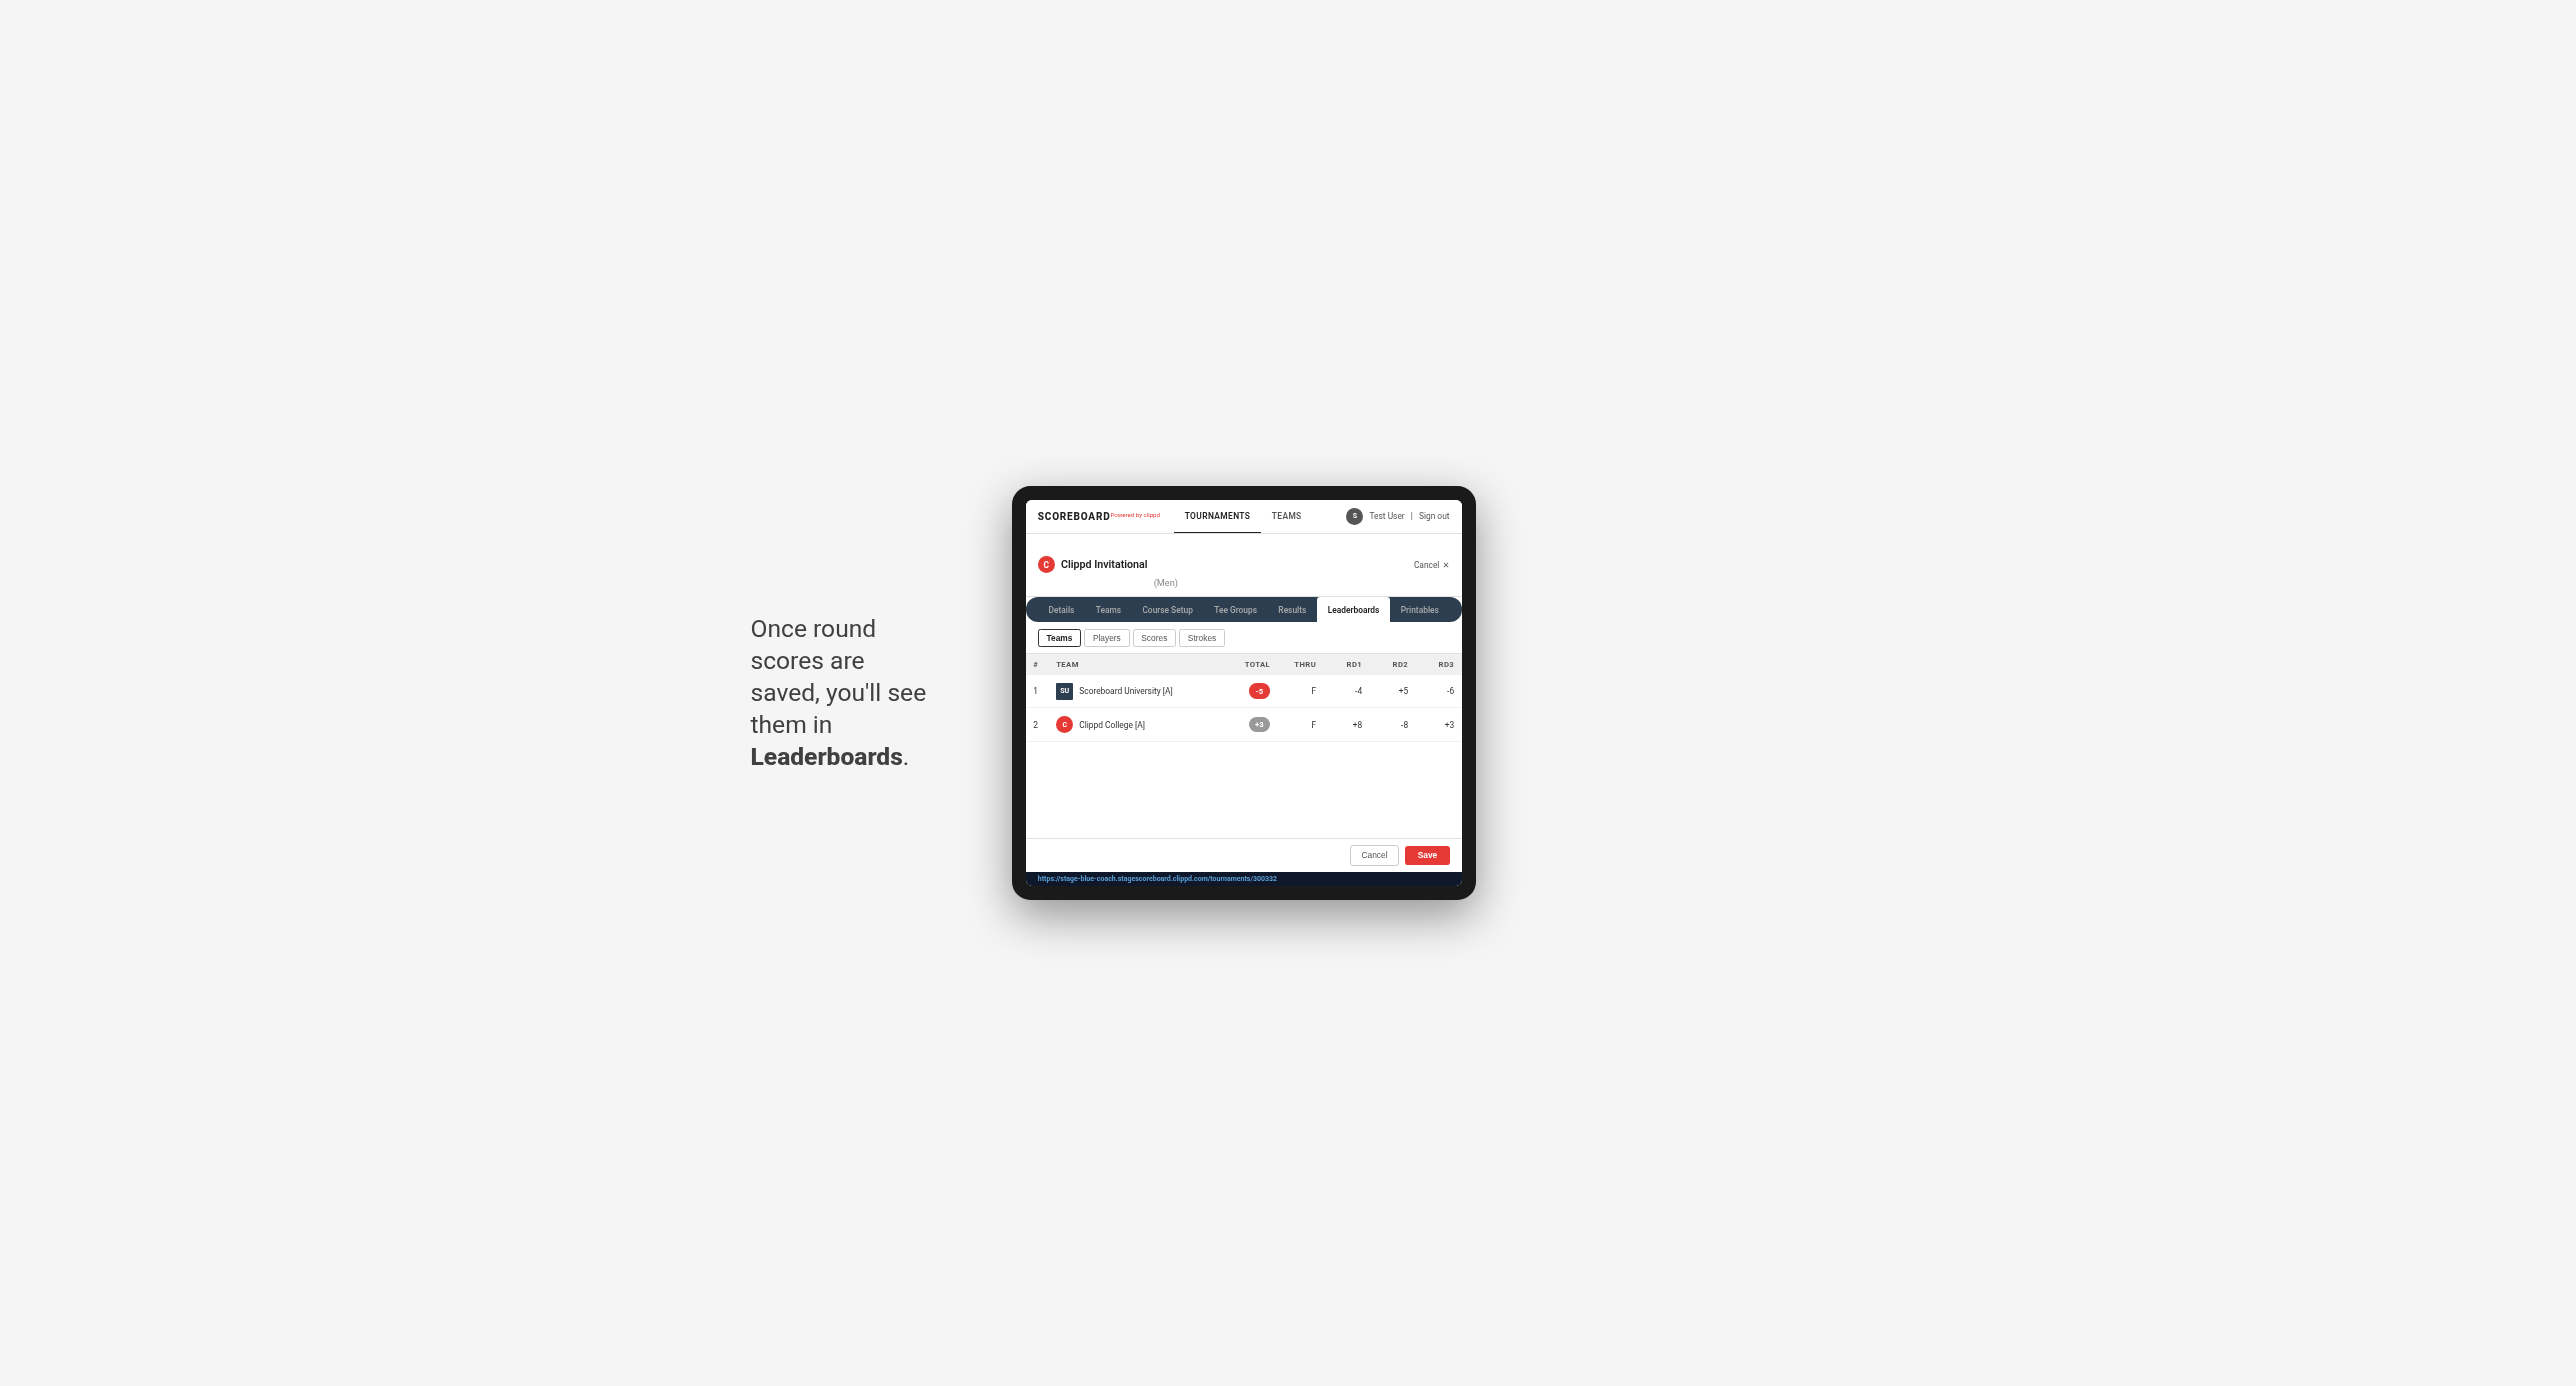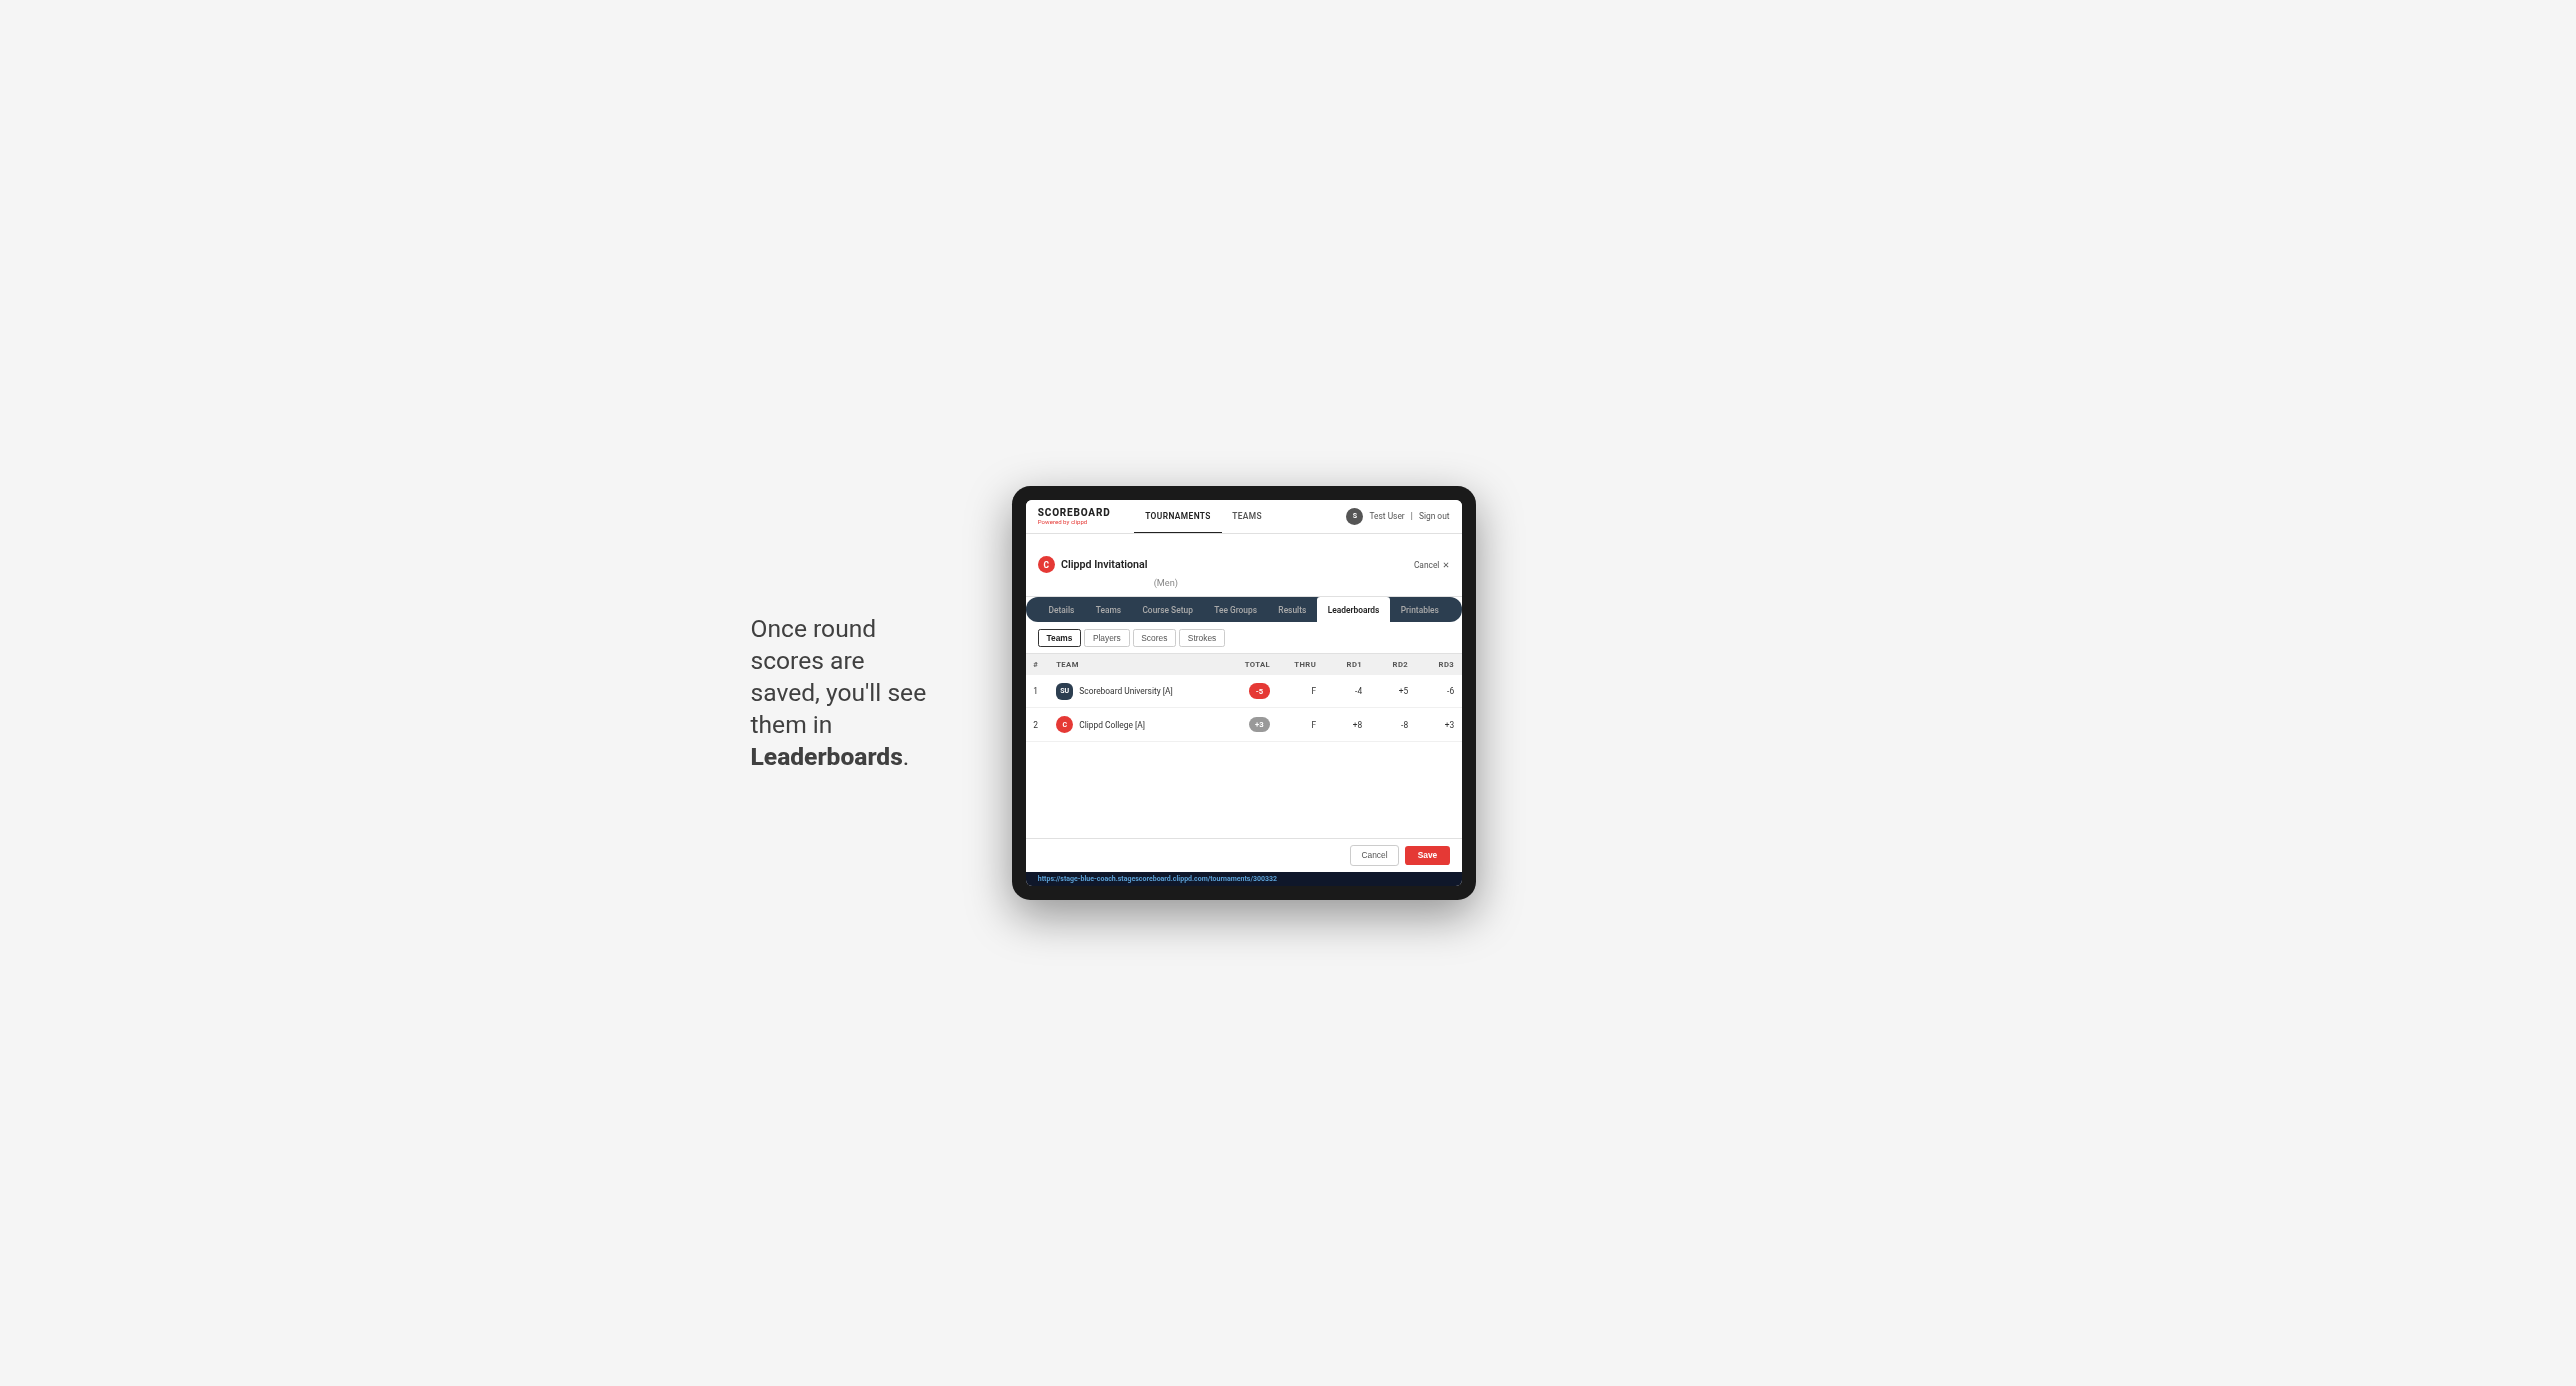--- a/index.html
+++ b/index.html
@@ -54,22 +54,22 @@
       background: #fff;
       border-bottom: 0.8px solid #e0e0e0;
       display: flex;
       align-items: center;
       padding: 0 12.3px;
       height: 34px;
     }
 
     .logo-area {
       display: flex;
-      flex-direction: column;
-      margin-right: 24px;
+      flex-direction: row;
+      margin-right: 14px;
     }
 
     .logo-text {
       font-size: 10px;
       font-weight: 800;
       letter-spacing: 0.8px;
       color: #222;
     }
 
     .logo-sub {
@@ -269,21 +269,21 @@
 
     .team-cell {
       display: flex;
       align-items: center;
       gap: 6.1px;
     }
 
     .team-logo {
       width: 17px;
       height: 17px;
-      border-radius: 6px;
+      border-radius: 1px;
       display: flex;
       align-items: center;
       justify-content: center;
       font-size: 7px;
       font-weight: 700;
       flex-shrink: 0;
     }
 
     .team-logo-dark {
       background: #2c3e50;

